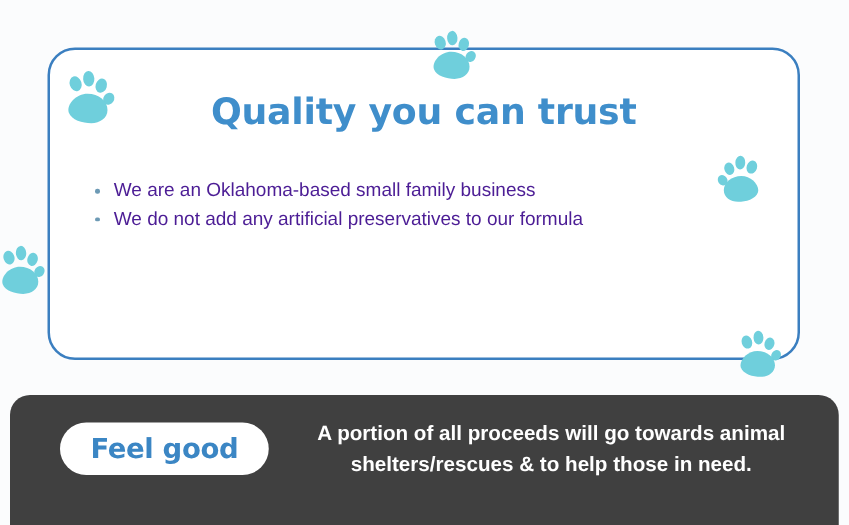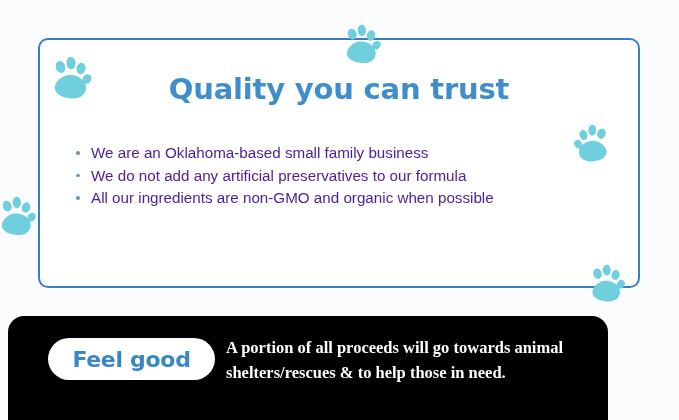--- a/index.html
+++ b/index.html
@@ -24,21 +24,21 @@
 
   
   .trust-card {
     position: absolute;
     left: 38px;
     top: 38px;
     width: 602px;
     height: 250px;
     box-sizing: border-box;
     border: 2px solid #3b7fc0;
-    border-radius: 10px;
+    border-radius: 22px;
     background: #ffffff;
     z-index: 2;
   }
 
   .card-title {
     position: absolute;
     left: 0;
     right: 0;
     top: 32px;
     text-align: center;
@@ -76,24 +76,24 @@
     height: 3.5px;
     border-radius: 50%;
     background: #6d9ab5;
   }
 
   
   .feel-banner {
     position: absolute;
     left: 8px;
     top: 316px;
-    width: 600px;
+    width: 663px;
     height: 104px;
     box-sizing: border-box;
-    background: #000000;
+    background: #404040;
     border-radius: 16px 16px 0 0;
     z-index: 3;
   }
   .feel-pill {
     position: absolute;
     left: 40px;
     top: 22px;
     width: 167px;
     height: 42px;
     background: #ffffff;
@@ -111,21 +111,22 @@
   }
   .banner-text {
     position: absolute;
     left: 218px;
     top: 19px;
     width: 430px;
     color: #ffffff;
     font-size: 16.5px;
     line-height: 25px;
     font-weight: bold;
-    font-family: Liberation Serif, serif;
+    font-family: Liberation Sans, sans-serif;
+    text-align: center;
   }
 
   
   .paw {
     position: absolute;
     z-index: 5;
     pointer-events: none;
   }
   .paw svg { display: block; }
   .paw.mirror { transform: scaleX(-1); }
@@ -139,24 +140,20 @@
     <div class="card-title">Quality you can trust</div>
     <ul class="bullet-list">
       <li class="bullet-item">
         <span class="dot"></span>
         <span>We are an Oklahoma-based small family business</span>
       </li>
       <li class="bullet-item">
         <span class="dot"></span>
         <span>We do not add any artificial preservatives to our formula</span>
       </li>
-      <li class="bullet-item">
-        <span class="dot"></span>
-        <span>All our ingredients are non-GMO and organic when possible</span>
-      </li>
     </ul>
   </div>
 
   <div class="feel-banner">
     <div class="feel-pill">
       <span class="feel-pill-text">Feel good</span>
     </div>
     <div class="banner-text">A portion of all proceeds will go towards animal shelters/rescues &amp; to help those in need.</div>
   </div>
 

